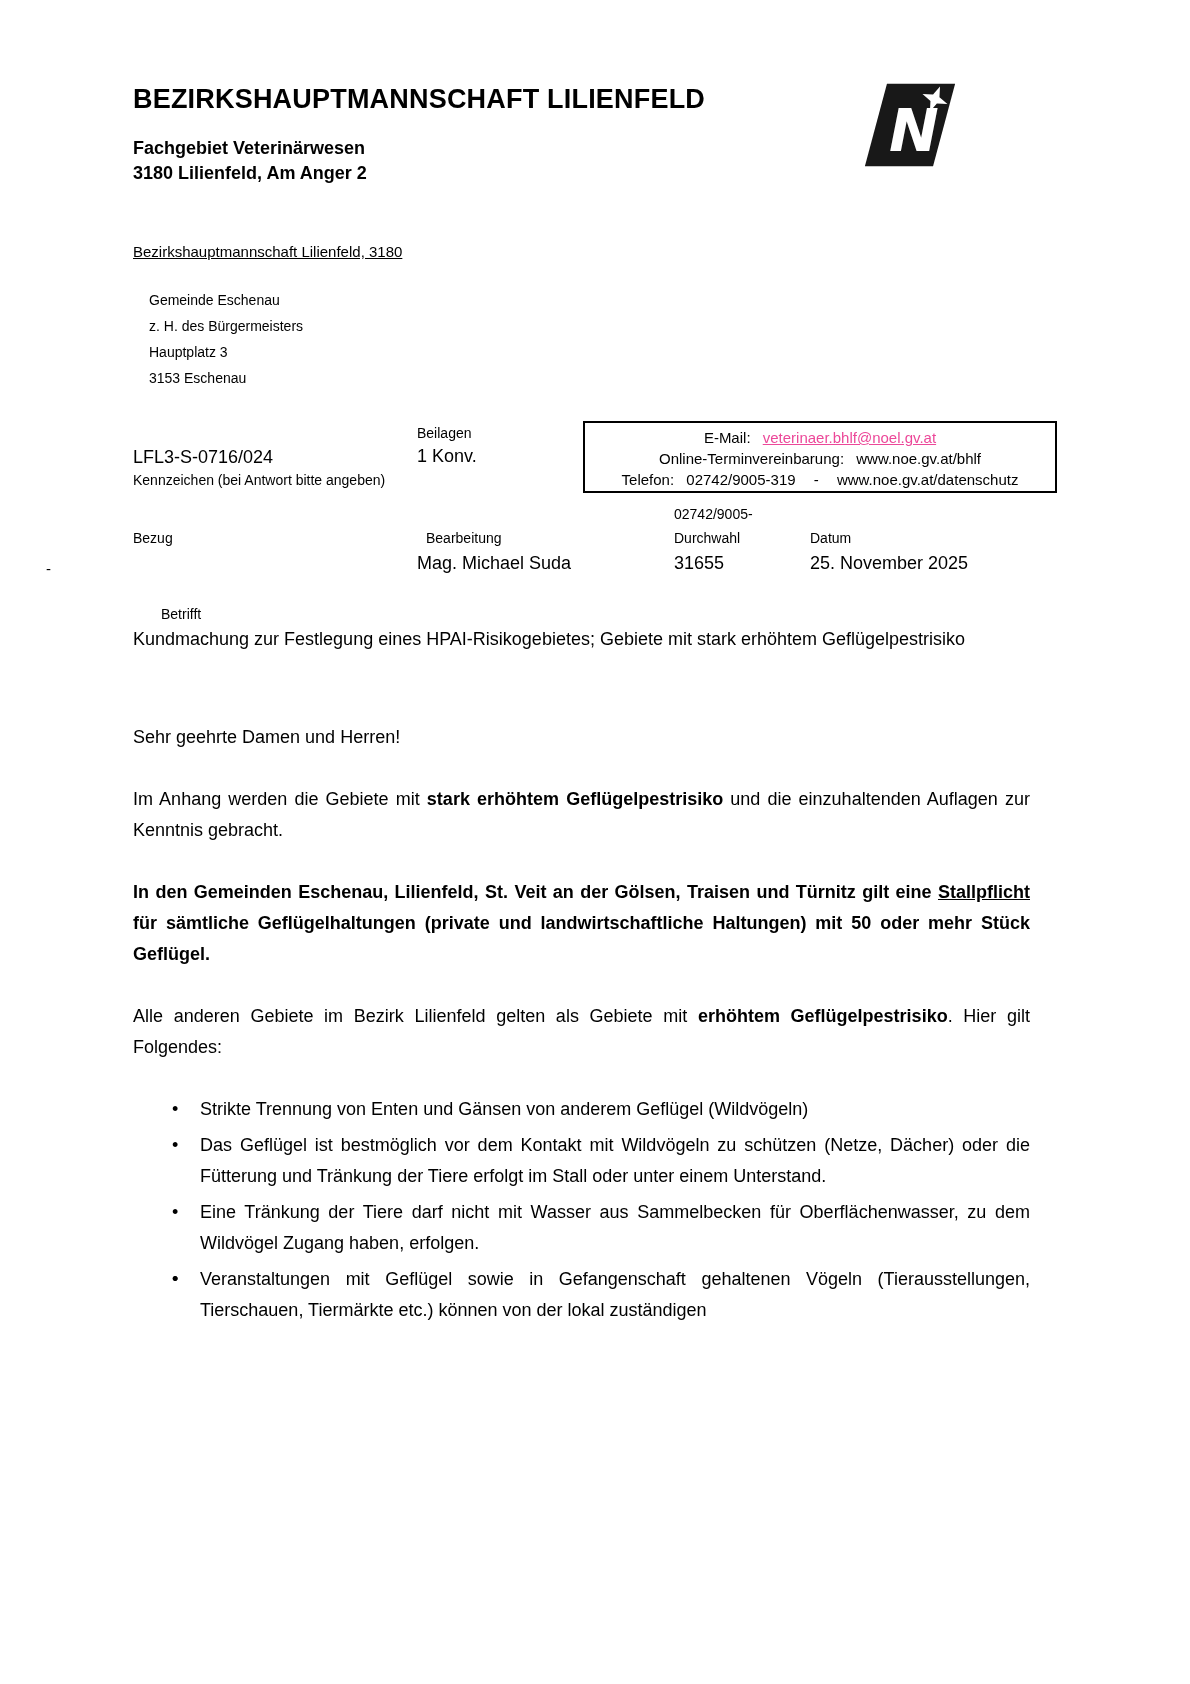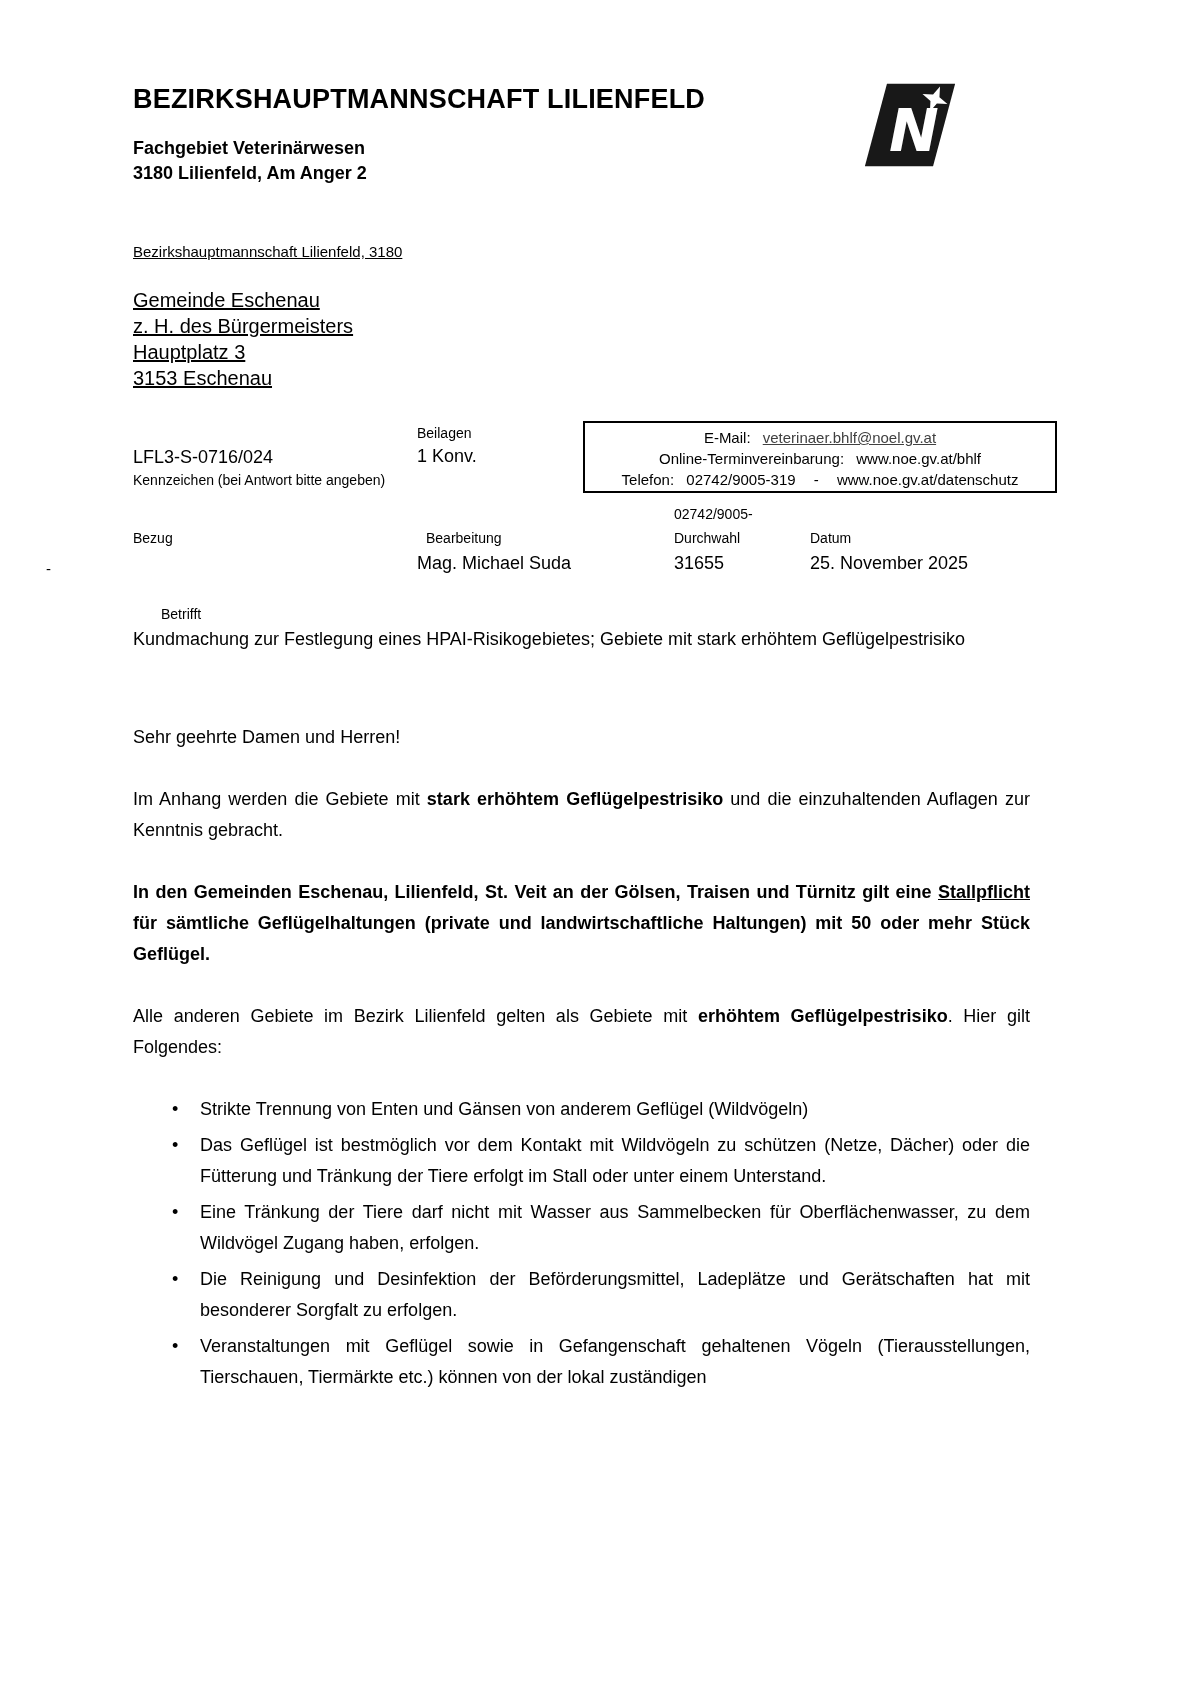--- a/index.html
+++ b/index.html
@@ -14,34 +14,34 @@
   .letterhead { position:absolute; left:133px; top:84px; }
   .lh-org  { font-size:27px; font-weight:bold; letter-spacing:.2px; margin-bottom:21px; }
   .lh-dept, .lh-addr { font-size:18px; font-weight:bold; line-height:25px; }
 
   .logo { position:absolute; left:862px; top:80px; width:96px; height:90px; }
 
   
   .sender-line { position:absolute; left:133px; top:243px; font-size:15px; text-decoration:underline; }
 
   
-  .recipient { position:absolute; left:133px; top:287px; font-size:20px; line-height:26px;text-decoration:underline; }
+  .recipient { position:absolute; left:149px; top:287px; font-size:14px; line-height:26px; }
 
   
   .ref-code  { position:absolute; left:133px; top:447px; font-size:18px; }
   .ref-hint  { position:absolute; left:133px; top:472px; font-size:14px; }
   .enc-label { position:absolute; left:417px; top:425px; font-size:14px; }
   .enc-value { position:absolute; left:417px; top:446px; font-size:18px; }
 
   .contact-box {
     position:absolute; left:583px; top:421px; width:474px; height:72px;
     border:2px solid #000; text-align:center; font-size:15px; line-height:21px;
     padding-top:4px;
   }
-  .contact-box .email-link { color:#404040; }
+  .contact-box .email-link { color:#ec4899; }
   .contact-box .sep { display:inline-block; margin:0 14px; }
   .contact-box .gap { display:inline-block; width:8px; }
 
   
   .margin-dash { position:absolute; left:46px;  top:560px; font-size:15px; }
   .m-lbl  { position:absolute; font-size:14px; }
   .m-val  { position:absolute; font-size:18px; white-space:nowrap; }
   #lbl-bezug       { left:133px; top:530px; }
   #lbl-bearbeitung { left:417px; top:530px;margin-left:9px; }
   #durchwahl-pre   { left:674px; top:506px; }
@@ -137,18 +137,18 @@
 
   <div class="body">
     <p class="salutation">Sehr geehrte Damen und Herren!</p>
     <p><span>Im Anhang werden die Gebiete mit </span><span style="font-weight: bold;">stark erhöhtem Geflügelpestrisiko</span><span> und die einzuhaltenden Auflagen zur Kenntnis gebracht.</span></p>
     <p><span style="font-weight: bold;">In den Gemeinden Eschenau, Lilienfeld, St. Veit an der Gölsen, Traisen und Türnitz gilt eine </span><span style="font-weight: bold; text-decoration: underline;">Stallpflicht</span><span style="font-weight: bold;"> für sämtliche Geflügelhaltungen (private und landwirtschaftliche Haltungen) mit 50 oder mehr Stück Geflügel.</span></p>
     <p><span>Alle anderen Gebiete im Bezirk Lilienfeld gelten als Gebiete mit </span><span style="font-weight: bold;">erhöhtem Geflügelpestrisiko</span><span>. Hier gilt Folgendes:</span></p>
     <ul class="rules">
       <li><span class="bullet-dot">•</span><span>Strikte Trennung von Enten und Gänsen von anderem Geflügel (Wildvögeln)</span></li>
       <li><span class="bullet-dot">•</span><span>Das Geflügel ist bestmöglich vor dem Kontakt mit Wildvögeln zu schützen (Netze, Dächer) oder die Fütterung und Tränkung der Tiere erfolgt im Stall oder unter einem Unterstand.</span></li>
       <li><span class="bullet-dot">•</span><span>Eine Tränkung der Tiere darf nicht mit Wasser aus Sammelbecken für Oberflächenwasser, zu dem Wildvögel Zugang haben, erfolgen.</span></li>
-      <li><span class="bullet-dot">•</span><span>Die Reinigung und Desinfektion der Beförderungsmittel, Ladeplätze und Gerätschaften hat mit besonderer Sorgfalt zu erfolgen.</span></li>
+      <li><span class="bullet-dot">•</span></li>
       <li><span class="bullet-dot">•</span><span>Veranstaltungen mit Geflügel sowie in Gefangenschaft gehaltenen Vögeln (Tierausstellungen, Tierschauen, Tiermärkte etc.) können von der lokal zuständigen</span></li>
     </ul>
   </div>
 
 </div>
 
 </body></html>

